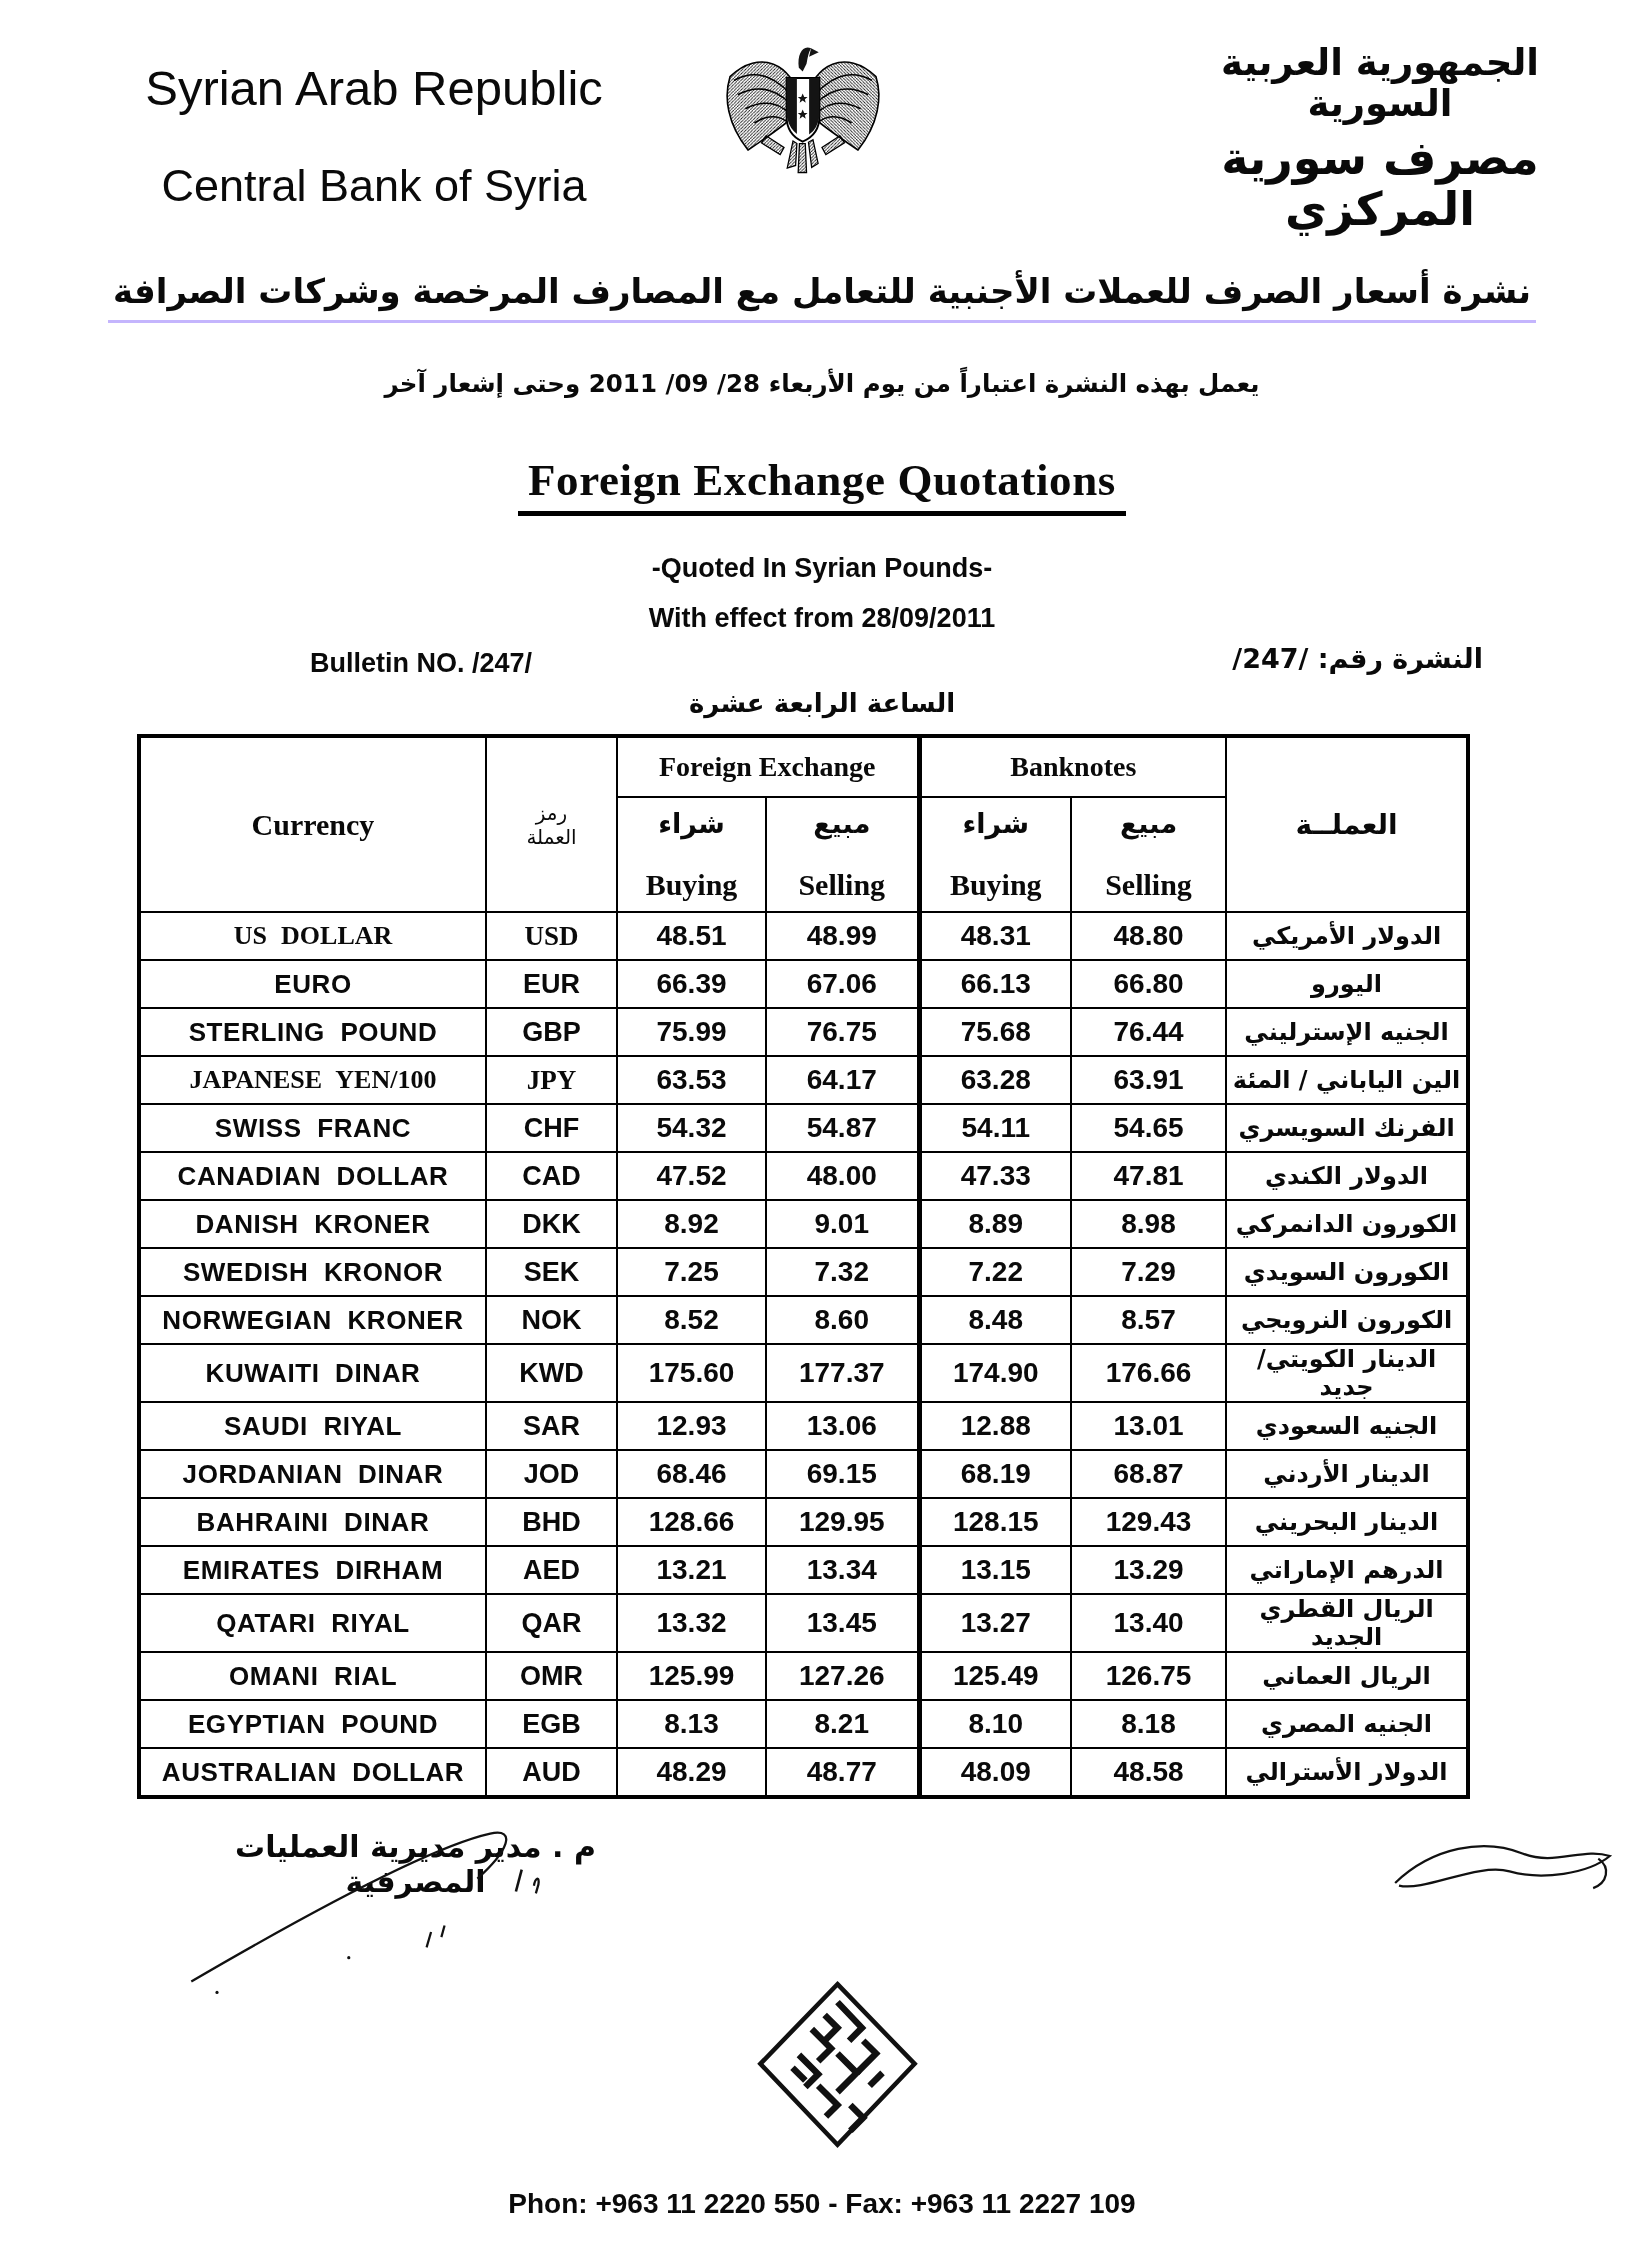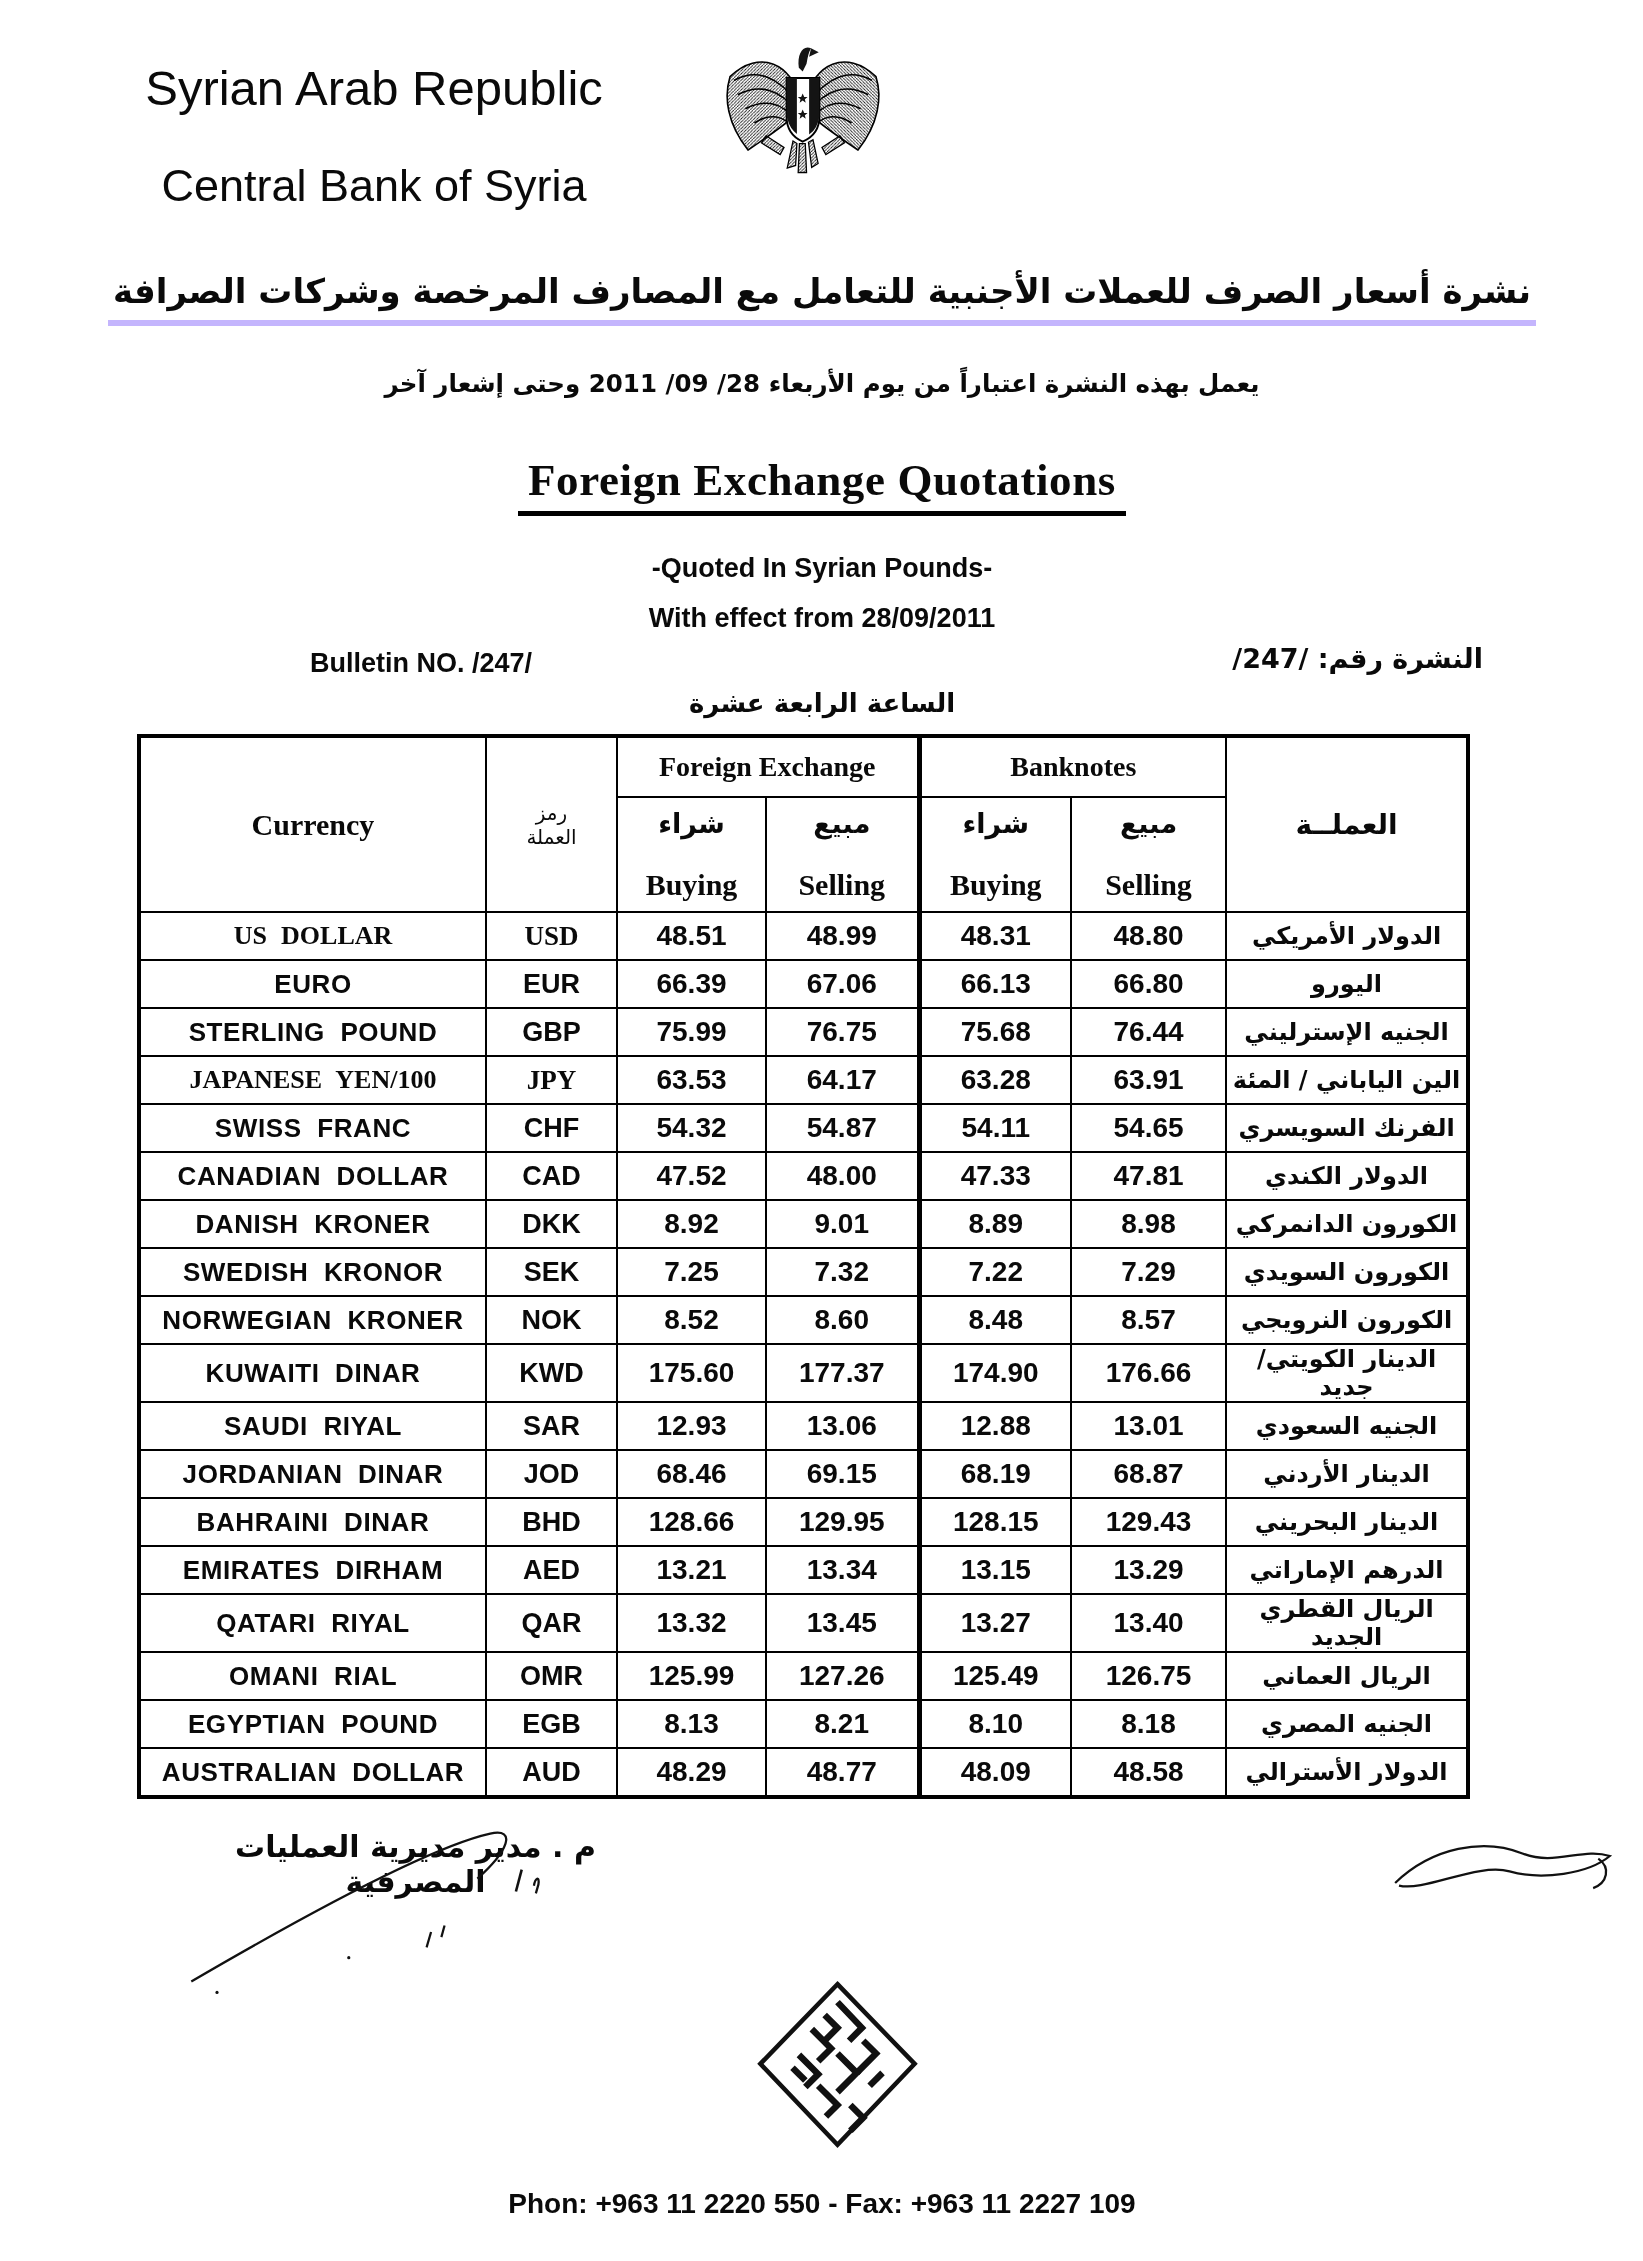--- a/index.html
+++ b/index.html
@@ -11,21 +11,21 @@
   .org-en .l1{font-size:49px;line-height:1;}
   .org-en .l2{font-size:45px;line-height:1;margin-top:50px;}
   .emblem{position:absolute;left:721px;top:39px;width:164px;height:139px;}
   .org-ar{position:absolute;right:45px;top:43px;width:438px;text-align:center;direction:rtl;
           font-family:"DejaVu Sans",sans-serif;font-weight:bold;}
   .org-ar .l1{font-size:37px;line-height:1.1;}
   .org-ar .l2{font-size:46px;line-height:1.1;margin-top:9px;}
   
   .center-line{position:absolute;left:0;width:100%;text-align:center;}
   .ar-title{top:271px;direction:rtl;font-family:"DejaVu Sans",sans-serif;font-weight:bold;font-size:34px;}
-  .ar-title span{display:inline-block;border-bottom:6px solid #c4b5fd;padding:0 5.2px 9px 5.2px;}
+  .ar-title span{display:inline-block;border-bottom:3px solid #c4b5fd;padding:0 5.2px 9px 5.2px;}
   .ar-sub{top:369px;direction:rtl;font-family:"DejaVu Sans",sans-serif;font-weight:bold;font-size:24.5px;}
   .en-title{top:454px;font-family:"Liberation Serif",serif;font-weight:bold;font-size:45px;}
   .en-title span{display:inline-block;border-bottom:5.8px solid #000;padding:0 10.3px 5.2px 10.3px;letter-spacing:0.6px;}
   .quoted{top:553px;font-weight:bold;font-size:27px;}
   .effect{top:603px;font-weight:bold;font-size:27px;}
   .bulletin-en{position:absolute;left:310px;top:648px;font-weight:bold;font-size:27px;}
   .bulletin-ar{position:absolute;right:161px;top:643px;direction:rtl;
                font-family:"DejaVu Sans",sans-serif;font-weight:bold;font-size:27px;}
   .time-ar{top:688px;direction:rtl;font-family:"DejaVu Sans",sans-serif;font-weight:bold;font-size:26px;}
   
@@ -106,20 +106,24 @@
       <g fill="url(#hatch)" stroke="#000" stroke-width="2">
         <path d="M112,158 L103,200 L116,196 L118,162 Z"></path>
         <path d="M122,162 L120,207 L133,207 L131,162 Z"></path>
         <path d="M136,160 L141,199 L151,193 L143,156 Z"></path>
         <path d="M70,150 L98,168 L92,179 L63,161 Z"></path>
         <path d="M185,150 L157,168 L163,179 L192,161 Z"></path>
       </g>
     </svg>
   </div>
 
+  <div class="org-ar" dir="rtl">
+    <div class="l1">الجمهورية العربية السورية</div>
+    <div class="l2">مصرف سورية المركزي</div>
+  </div>
 
   <div class="center-line ar-title" dir="rtl">
     <span>نشرة أسعار الصرف للعملات الأجنبية للتعامل مع المصارف المرخصة وشركات الصرافة</span>
   </div>
   <div class="center-line ar-sub" dir="rtl">يعمل بهذه النشرة اعتباراً من يوم الأربعاء 28/ 09/ 2011 وحتى إشعار آخر</div>
 
   <div class="center-line quoted">-Quoted In Syrian Pounds-</div>
   <div class="center-line en-title">
     <span>Foreign Exchange Quotations</span>
   </div>

